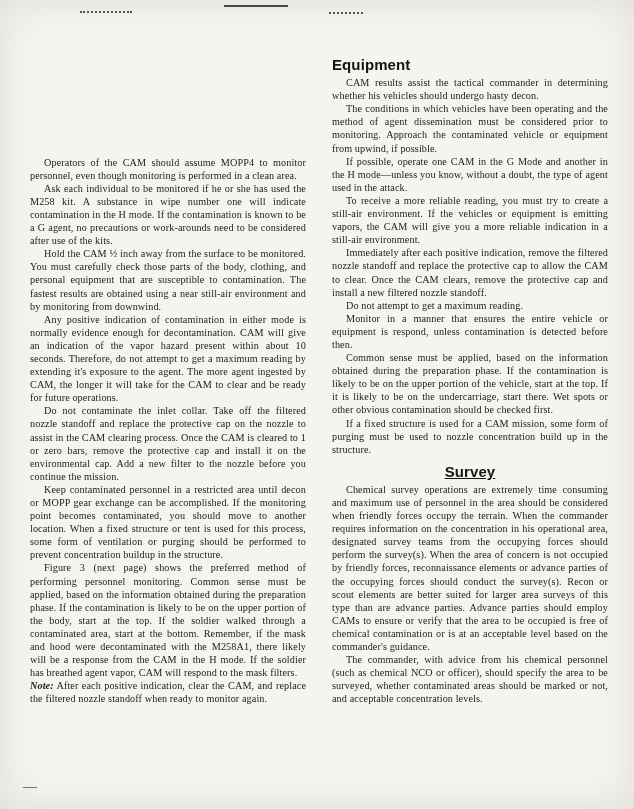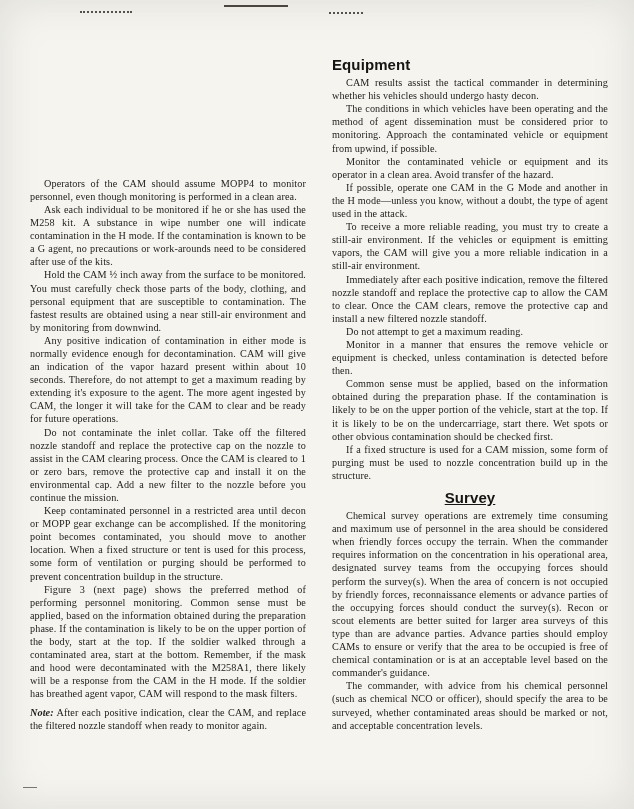--- a/index.html
+++ b/index.html
@@ -47,21 +47,21 @@
     text-indent: 0;
     margin: 0 0 5px 0;
     text-align: left;
   }
   .section-heading.centered {
     text-align: center;
     margin-top: 9px;
     margin-bottom: 5px;
     text-decoration: underline;
   }
-  p.note { text-indent: 0; margin-top: 5px; }
+  p.note { text-indent: 0; }
   p.note .note-label { font-weight: bold; font-style: italic; }
 </style>
 </head>
 <body>
 
 <div class="page">
 
   <div class="art art-dots-1"></div>
   <div class="art art-dash-1"></div>
   <div class="art art-dots-2"></div>
@@ -77,26 +77,25 @@
       <p>Do not contaminate the inlet collar. Take off the filtered nozzle standoff and replace the protective cap on the nozzle to assist in the CAM clearing process. Once the CAM is cleared to 1 or zero bars, remove the protective cap and install it on the environmental cap. Add a new filter to the nozzle before you continue the mission.</p>
       <p>Keep contaminated personnel in a restricted area until decon or MOPP gear exchange can be accomplished. If the monitoring point becomes contaminated, you should move to another location. When a fixed structure or tent is used for this process, some form of ventilation or purging should be performed to prevent concentration buildup in the structure.</p>
       <p>Figure 3 (next page) shows the preferred method of performing personnel monitoring. Common sense must be applied, based on the information obtained during the preparation phase. If the contamination is likely to be on the upper portion of the body, start at the top. If the soldier walked through a contaminated area, start at the bottom. Remember, if the mask and hood were decontaminated with the M258A1, there likely will be a response from the CAM in the H mode. If the soldier has breathed agent vapor, CAM will respond to the mask filters.</p>
       <p class="note"><span class="note-label">Note:</span><span> After each positive indication, clear the CAM, and replace the filtered nozzle standoff when ready to monitor again.</span></p>
     </div>
 
     <div class="col">
       <h2 class="section-heading">Equipment</h2>
       <p>CAM results assist the tactical commander in determining whether his vehicles should undergo hasty decon.</p>
       <p>The conditions in which vehicles have been operating and the method of agent dissemination must be considered prior to monitoring. Approach the contaminated vehicle or equipment from upwind, if possible.</p>
-      <p>Monitor the contaminated vehicle or equipment and its operator in a clean area. Avoid transfer of the hazard.</p>
       <p>If possible, operate one CAM in the G Mode and another in the H mode—unless you know, without a doubt, the type of agent used in the attack.</p>
       <p>To receive a more reliable reading, you must try to create a still-air environment. If the vehicles or equipment is emitting vapors, the CAM will give you a more reliable indication in a still-air environment.</p>
       <p>Immediately after each positive indication, remove the filtered nozzle standoff and replace the protective cap to allow the CAM to clear. Once the CAM clears, remove the protective cap and install a new filtered nozzle standoff.</p>
       <p>Do not attempt to get a maximum reading.</p>
-      <p>Monitor in a manner that ensures the remove vehicle or equipment is checked, unless contamination is detected before then.</p>
+      <p>Monitor in a manner that ensures the entire vehicle or equipment is respond, unless contamination is detected before then.</p>
       <p>Common sense must be applied, based on the information obtained during the preparation phase. If the contamination is likely to be on the upper portion of the vehicle, start at the top. If it is likely to be on the undercarriage, start there. Wet spots or other obvious contamination should be checked first.</p>
       <p>If a fixed structure is used for a CAM mission, some form of purging must be used to nozzle concentration build up in the structure.</p>
 
       <h2 class="section-heading centered">Survey</h2>
       <p>Chemical survey operations are extremely time consuming and maximum use of personnel in the area should be considered when friendly forces occupy the terrain. When the commander requires information on the concentration in his operational area, designated survey teams from the occupying forces should perform the survey(s). When the area of concern is not occupied by friendly forces, reconnaissance elements or advance parties of the occupying forces should conduct the survey(s). Recon or scout elements are better suited for larger area surveys of this type than are advance parties. Advance parties should employ CAMs to ensure or verify that the area to be occupied is free of chemical contamination or is at an acceptable level based on the commander's guidance.</p>
       <p>The commander, with advice from his chemical personnel (such as chemical NCO or officer), should specify the area to be surveyed, whether contaminated areas should be marked or not, and acceptable concentration levels.</p>
     </div>
 
   </div>
 </div>

